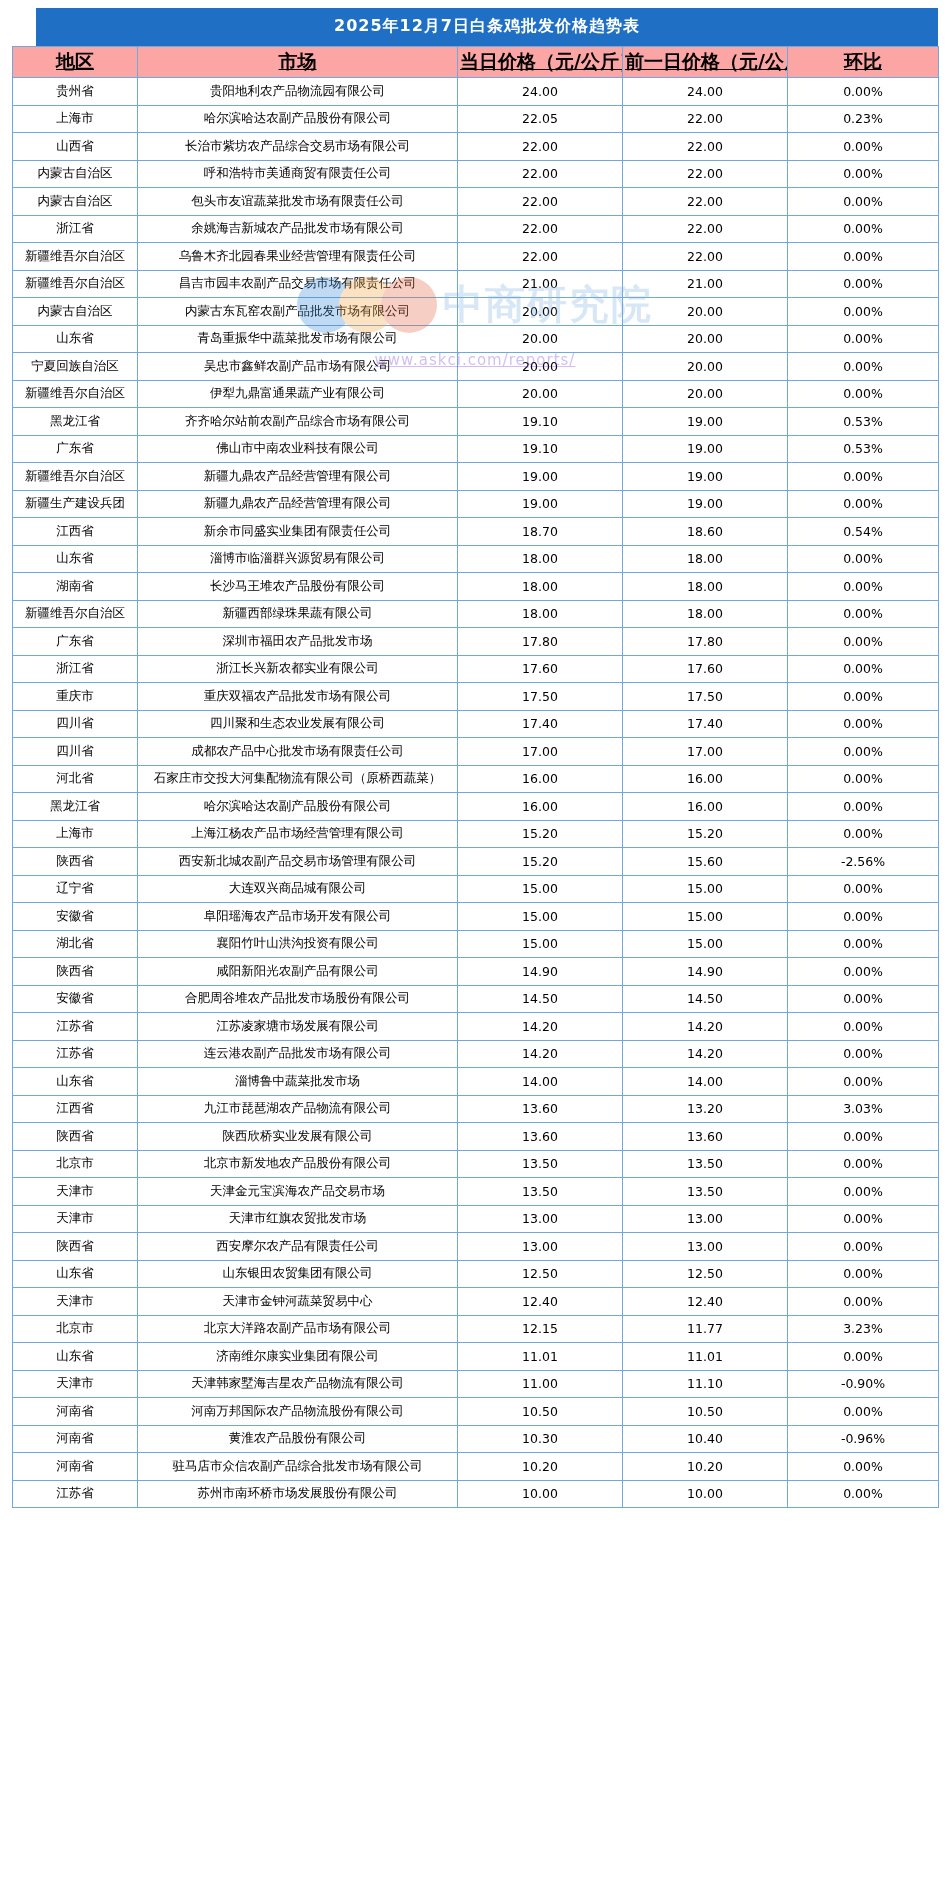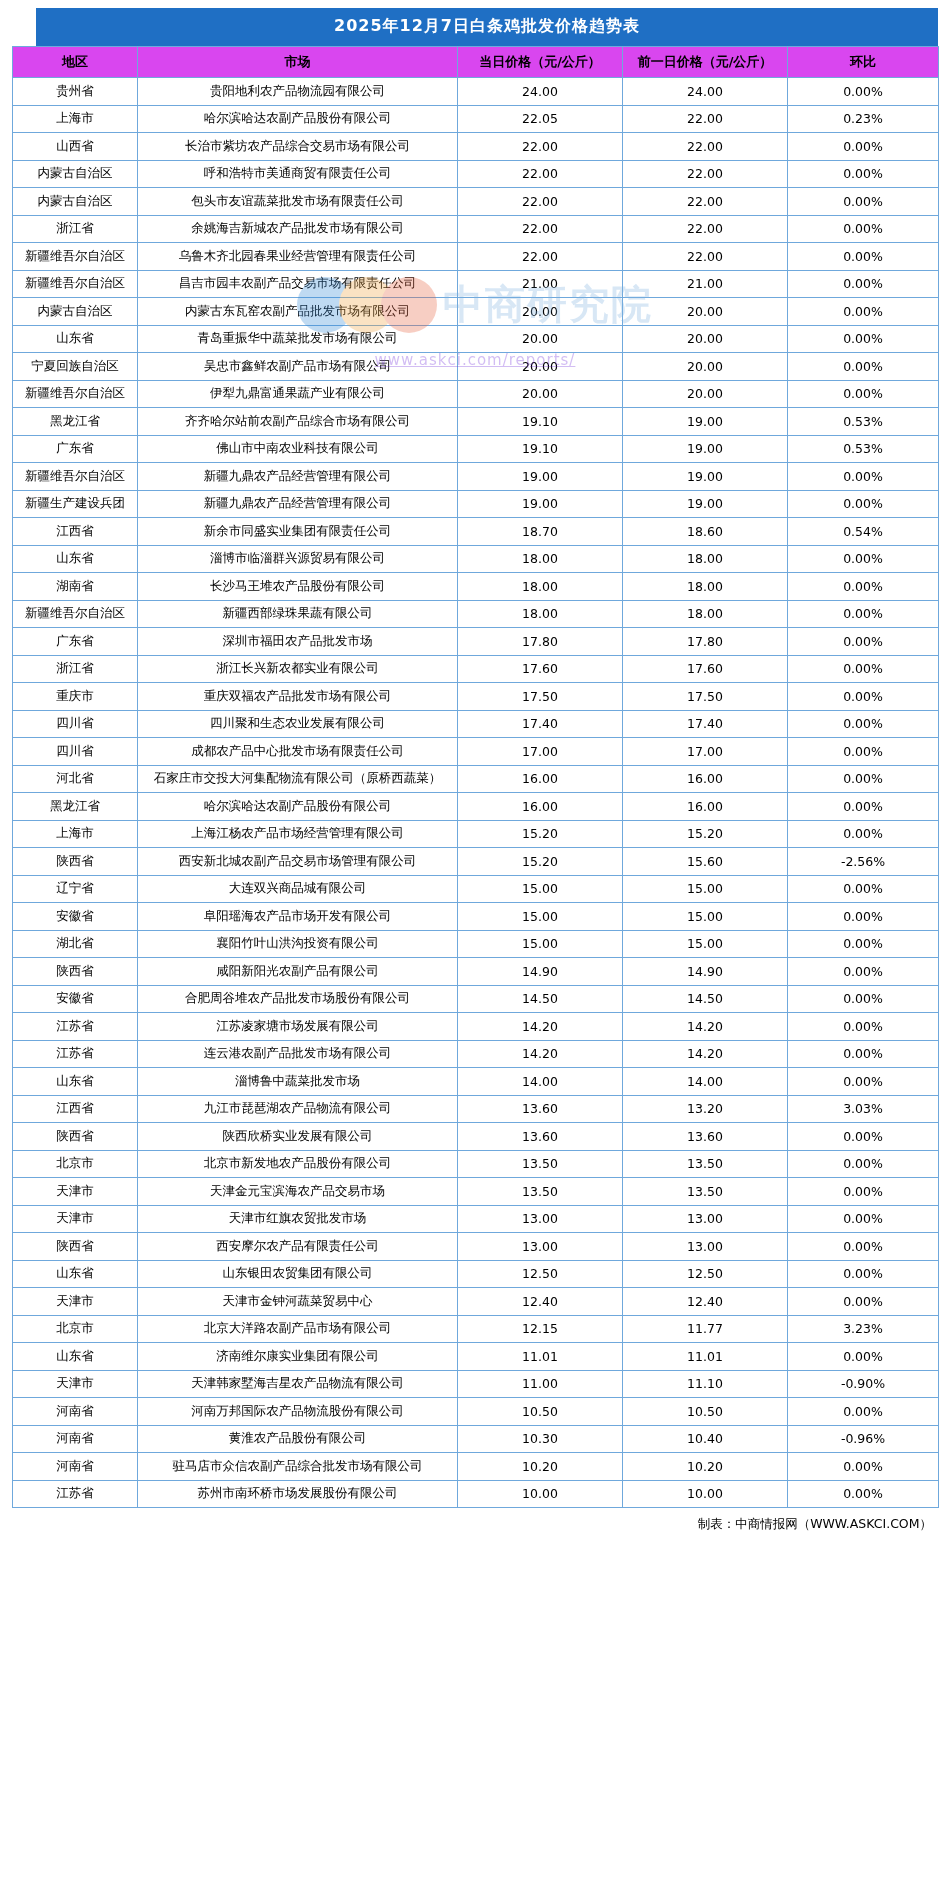--- a/index.html
+++ b/index.html
@@ -41,23 +41,24 @@
     font-size: 12.5px;
     text-align: center;
     vertical-align: middle;
     height: 26.5px;
     padding: 0 2px;
     overflow: hidden;
     white-space: nowrap;
   }
   table.price-table thead th {
     font-weight: bold;
-    font-size: 13px;
+    font-size: 19px;
     height: 30px;
-    background: #d946ef;
+    background: #fca5a5;
+    text-decoration: underline;
   }
   col.c-region  { width: 125px; }
   col.c-market  { width: 320px; }
   col.c-today   { width: 165px; }
   col.c-prev    { width: 165px; }
   col.c-chain   { width: 151px; }
   .footer {
     text-align: right;
     font-size: 12.5px;
     padding: 8px 6px 10px 0;
@@ -502,15 +503,14 @@
         <tr>
           <td>江苏省</td>
           <td>苏州市南环桥市场发展股份有限公司</td>
           <td>10.00</td>
           <td>10.00</td>
           <td>0.00%</td>
         </tr>
       </tbody>
   </table>
 
-  <div class="footer">制表：中商情报网（WWW.ASKCI.COM）</div>
 
 </div>
 
 </body></html>

